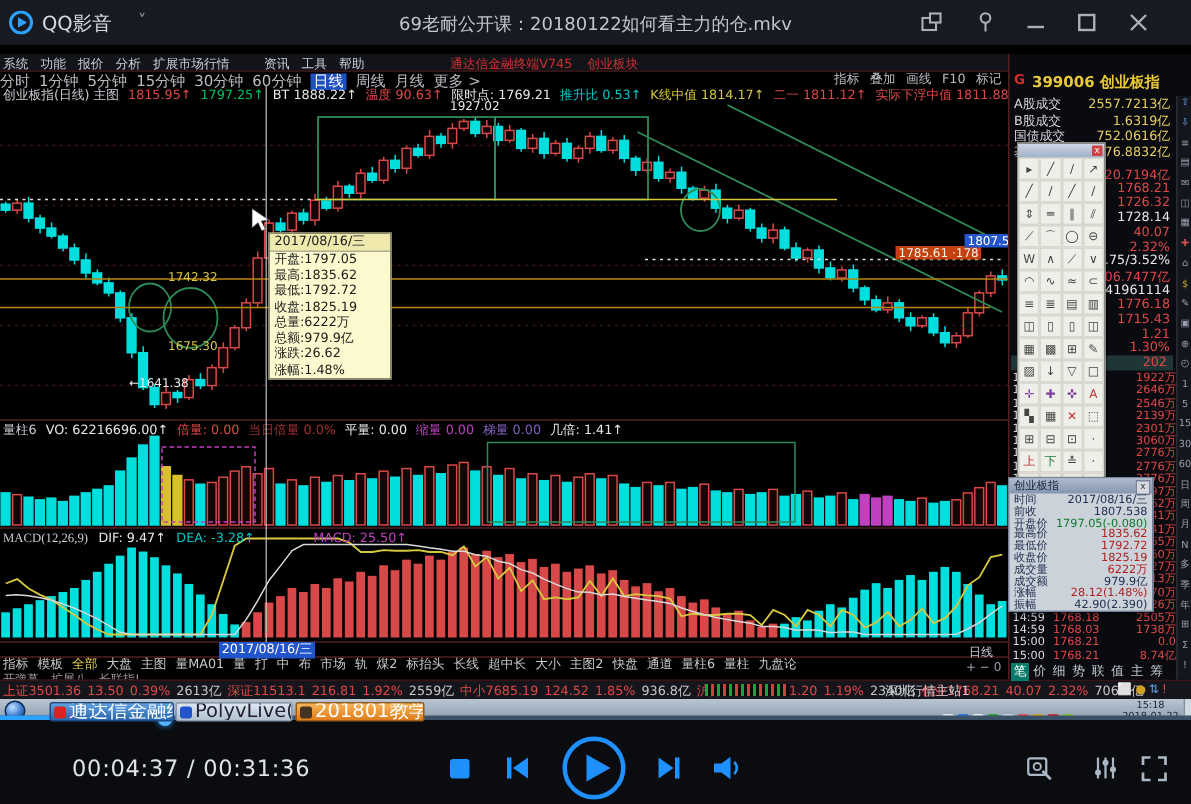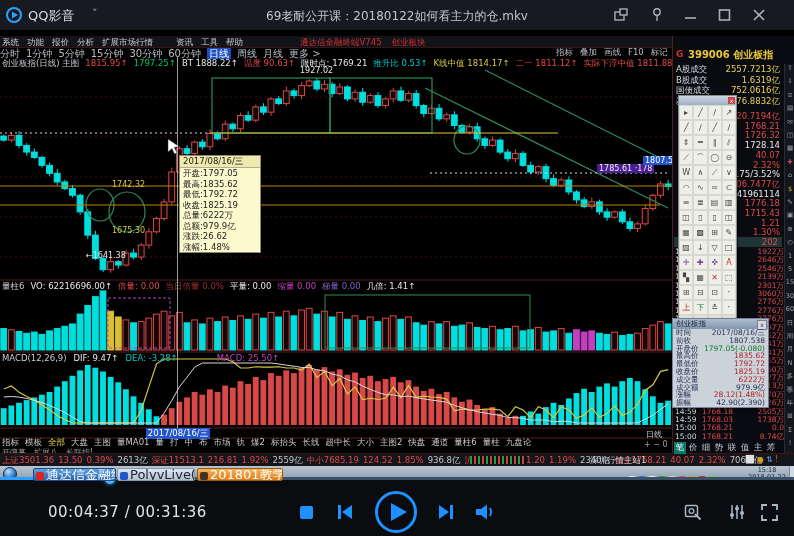--- a/index.html
+++ b/index.html
@@ -23,21 +23,21 @@
   #toolrow{left:556px;top:47px;font-size:8.5px;color:#b8bcc2;}
   .pitem{margin-right:6px;color:#b8bcc2;}
   .pitem.active{background:#1d4fc0;color:#fff;padding:0 2px;}
   #indheader{left:2px;top:58px;font-size:8.5px;}
   #volheader{left:2px;top:281px;font-size:8.5px;}
   #macdheader{left:2px;top:353px;font-size:8.5px;}
   
   .chlab{font-size:8px;color:#e8e8e8;}
   .ylab{font-size:8px;color:#d8c840;}
   #blab{background:#2255cc;color:#fff;font-size:8px;padding:0 2px;}
-  #glab{background:#4c1d95;color:#f0f0f0;font-size:8px;padding:0 2px;}
+  #glab{background:#c2410c;color:#f0f0f0;font-size:8px;padding:0 2px;}
   #datelab{left:146px;top:428px;width:64px;background:#2255cc;color:#fff;font-size:8.5px;text-align:center;height:11px;line-height:11px;}
   #crosshair{left:177px;top:57px;width:1px;height:383px;background:rgba(200,205,210,.75);}
   
   #tooltip{left:179px;top:155px;width:80px;background:#fdf9cf;border:1px solid #8a8a6a;font-size:8.5px;color:#1a1a1a;}
   #tooltip .tt{background:#efe9ad;border-bottom:1px solid #b0b090;padding:0 3px;height:11px;line-height:11px;}
   #tooltip .tr{padding:0 3px;height:10.5px;line-height:10.5px;}
   
   #tabs1{left:2px;top:437px;font-size:8.5px;}
   #tabs2{left:2px;top:447px;font-size:8px;color:#999;}
   #statusbar{left:0;top:453px;width:794px;height:13px;background:#14161c;border-top:1px solid #3a1414;}
@@ -515,21 +515,21 @@
       <ellipse cx="467" cy="83" rx="13" ry="14" fill="none" stroke="#2e8b57" stroke-width="1.2"></ellipse>
       <line x1="0" y1="129" x2="672" y2="129" stroke="#b8860b" stroke-width="1"></line>
       <line x1="0" y1="148" x2="660" y2="148" stroke="#b8860b" stroke-width="1"></line>
       <line x1="210" y1="76" x2="558" y2="76" stroke="#d8c840" stroke-width="1"></line>
       <line x1="0" y1="76" x2="210" y2="76" stroke="#ddd" stroke-dasharray="2 3" stroke-width="1"></line>
       <line x1="430" y1="116" x2="668" y2="116" stroke="#ddd" stroke-dasharray="2 3" stroke-width="1"></line>
       <polygon points="168,82 168,95 172,91.5 174.5,97 177,95.8 174.3,90.5 179,89.5" fill="#fff" stroke="#333" stroke-width="0.5"></polygon>
     </svg>
 
   <div id="volheader" class="abs nw"><span style="color: rgb(200, 204, 210); margin-right: 6px;">量柱6</span><span style="color: rgb(232, 232, 232); margin-right: 6px;">VO: 62216696.00↑</span><span style="color: rgb(224, 72, 72); margin-right: 6px;">倍量: 0.00</span><span style="color: rgb(160, 48, 48); margin-right: 6px;">当日倍量 0.0%</span><span style="color: rgb(232, 232, 232); margin-right: 6px;">平量: 0.00</span><span style="color: rgb(192, 64, 192); margin-right: 6px;">缩量 0.00</span><span style="color: rgb(128, 96, 192); margin-right: 6px;">梯量 0.00</span><span style="color: rgb(232, 232, 232); margin-right: 6px;">几倍: 1.41↑</span></div>
-  <div id="macdheader" class="abs nw"><span style="color: rgb(200, 204, 210); margin-right: 7px;">MACD(12,26,9)</span><span style="color: rgb(232, 232, 232); margin-right: 7px;">DIF: 9.47↑</span><span style="color: rgb(0, 200, 200); margin-right: 7px;">DEA: -3.28↑</span><span style="color: rgb(192, 64, 192); margin-right: 7px; margin-left: 32px;">MACD: 25.50↑</span></div>
+  <div id="macdheader" class="abs nw"><span style="color: rgb(200, 204, 210); margin-right: 7px; font-family: Liberation Serif, serif;">MACD(12,26,9)</span><span style="color: rgb(232, 232, 232); margin-right: 7px;">DIF: 9.47↑</span><span style="color: rgb(0, 200, 200); margin-right: 7px;">DEA: -3.28↑</span><span style="color: rgb(192, 64, 192); margin-right: 7px; margin-left: 32px;">MACD: 25.50↑</span></div>
 
   <span class="abs chlab" style="left:300px;top:66px">1927.02</span>
   <span class="abs ylab" style="left:112px;top:180px">1742.32</span>
   <span class="abs ylab" style="left:112px;top:226px">1675.30</span>
   <span class="abs chlab" style="left:86px;top:251px">←1641.38</span>
   <span id="glab" class="abs nw" style="left:597px;top:164px">1785.61 ·178</span>
   <span id="blab" class="abs nw" style="left:643px;top:156px">1807.5</span>
 
   <div id="crosshair" class="abs"></div>
 

